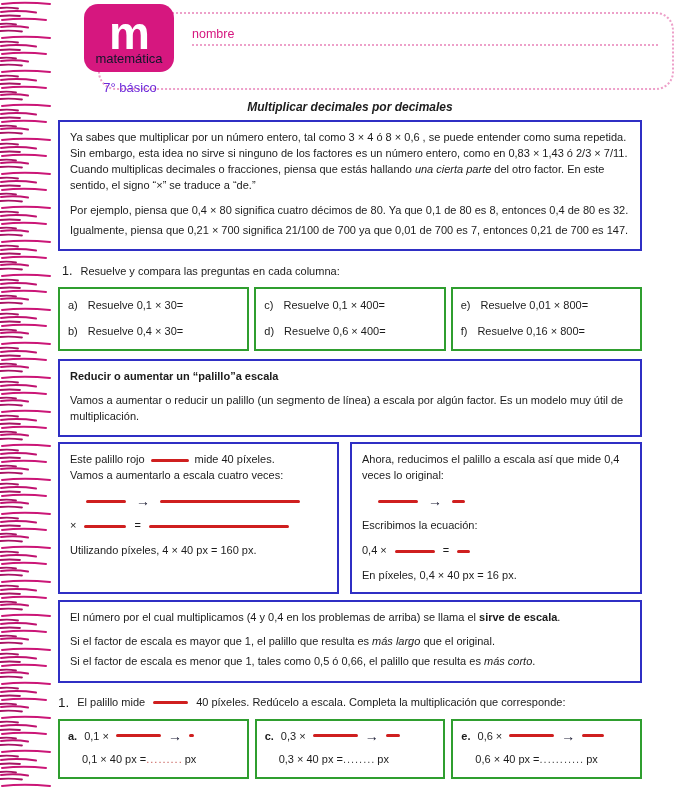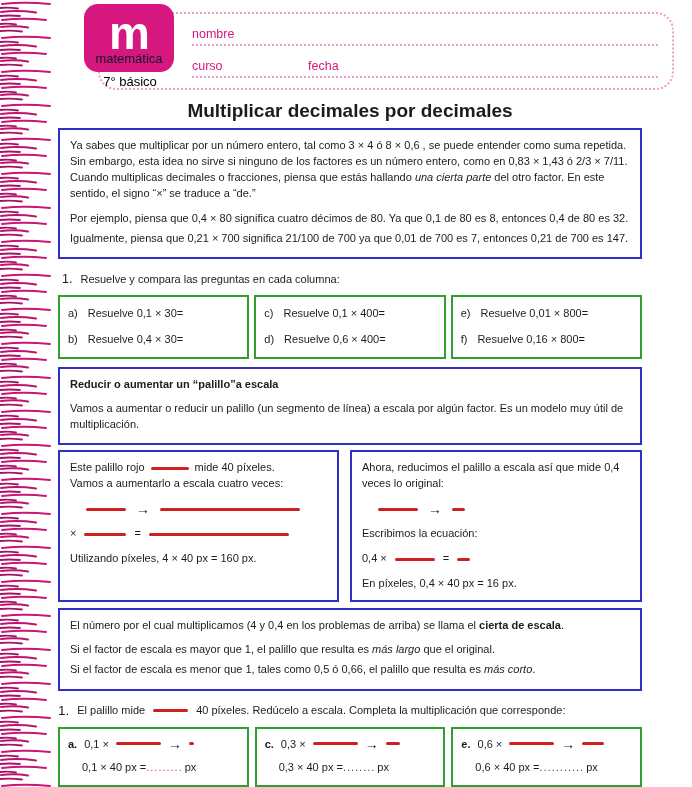--- a/index.html
+++ b/index.html
@@ -13,31 +13,31 @@
   .spiral{position:absolute;left:0;top:0;width:56px;height:787px;}
   
   .header{position:absolute;left:0;top:0;width:692px;height:98px;}
   .dotted-frame{position:absolute;left:98px;top:12px;width:572px;height:74px;
     border:2px dotted #eda0c9;border-radius:18px;}
   .logo{position:absolute;left:84px;top:4px;width:92px;text-align:center;}
   .logo-box{width:90px;height:68px;background:#d6177f;border-radius:14px;
     display:flex;flex-direction:column;align-items:center;justify-content:flex-end;}
   .logo-m{color:#fff;font-size:46px;font-weight:bold;line-height:0.78;letter-spacing:-1px;}
   .logo-brand{color:#0f172a;font-size:13px;line-height:1.2;padding-bottom:5px;}
-  .logo-grade{color:#000000;font-size:13px;margin-top:2px;}
+  .logo-grade{color:#6d28d9;font-size:13px;margin-top:8px;}
   .field-row{position:absolute;left:192px;width:466px;
     border-bottom:2px dotted #eda0c9;padding-bottom:3px;
     font-size:12.5px;color:#d6177f;display:flex;}
   .field-row.row1{top:27px;}
   .field-row.row2{top:59px;}
   .field-row .spacer{width:72px;}
   .flabel{display:inline-block;min-width:44px;}
   
   .main{position:absolute;left:58px;top:98px;width:584px;}
-  .page-title{text-align:center;font-size:19px;font-weight:bold;margin:2px 0 6px 0;}
+  .page-title{text-align:center;font-size:12px;font-weight:bold;margin:2px 0 6px 0;font-style:italic;}
   .bluebox{border:2px solid #2f2fc4;padding:7px 10px;font-size:11px;line-height:1.47;}
   .bluebox p{margin:0 0 4px 0;}
   .bluebox p.gap{margin-top:8px;}
   i.em{font-style:italic;}
   b.strong{font-weight:bold;}
   
   .ex-line{display:flex;align-items:baseline;gap:8px;font-size:11px;margin:13px 0 9px 4px;}
   .ex-num{font-size:12.5px;}
   
   .gtable{display:grid;grid-template-columns:1fr 1fr 1fr;gap:5px;}
@@ -95,25 +95,20 @@
   <div class="logo">
     <div class="logo-box">
       <div class="logo-m">m</div>
       <div class="logo-brand">matemática</div>
     </div>
     <div class="logo-grade">7° básico</div>
   </div>
   <div class="field-row row1">
     <span class="flabel">nombre</span>
   </div>
-  <div class="field-row row2">
-    <span class="flabel">curso</span>
-    <span class="spacer"></span>
-    <span class="flabel">fecha</span>
-  </div>
 </div>
 
 <div class="main">
 
   <div class="page-title">Multiplicar decimales por decimales</div>
 
   <div class="bluebox">
     <p><span>Ya sabes que multiplicar por un número entero, tal como  3 × 4  ó  8 × 0,6 , se puede entender como suma repetida. Sin embargo, esta idea no sirve si ninguno de los factores es un número entero, como en  0,83 × 1,43 ó  2/3 × 7/11. Cuando multiplicas decimales o fracciones, piensa que estás hallando </span><i class="em">una cierta parte</i><span> del otro factor. En este sentido, el signo “×” se traduce a “de.”</span></p>
     <p class="gap">Por ejemplo, piensa que 0,4 × 80 significa cuatro décimos de 80. Ya que 0,1 de 80 es 8, entonces 0,4 de 80 es 32.</p>
     <p>Igualmente, piensa que 0,21 × 700 significa 21/100 de 700 ya que 0,01 de 700 es 7, entonces 0,21 de 700 es 147.</p>
@@ -197,21 +192,21 @@
         <span>0,4 ×</span>
         <span class="rl w40"></span>
         <span>=</span>
         <span class="rl w13"></span>
       </div>
       <div>En píxeles, 0,4 × 40 px = 16 px.</div>
     </div>
   </div>
 
   <div class="bluebox" style="margin-top:6px;">
-    <p><span>El número por el cual multiplicamos (4 y 0,4 en los problemas de arriba) se llama el </span><b class="strong">cierta de escala</b><span>.</span></p>
+    <p><span>El número por el cual multiplicamos (4 y 0,4 en los problemas de arriba) se llama el </span><b class="strong">sirve de escala</b><span>.</span></p>
     <p class="gap"><span>Si el factor de escala es mayor que 1, el palillo que resulta es </span><i class="em">más largo</i><span> que el original.</span></p>
     <p><span>Si el factor de escala es menor que 1, tales como 0,5 ó 0,66, el palillo que resulta es </span><i class="em">más corto</i><span>.</span></p>
   </div>
 
   <div class="ex2-line">
     <span class="ex2-num">1.</span>
     <span>El palillo mide</span>
     <span class="rl w35"></span>
     <span>40 píxeles. Redúcelo a escala. Completa la multiplicación que corresponde:</span>
   </div>

